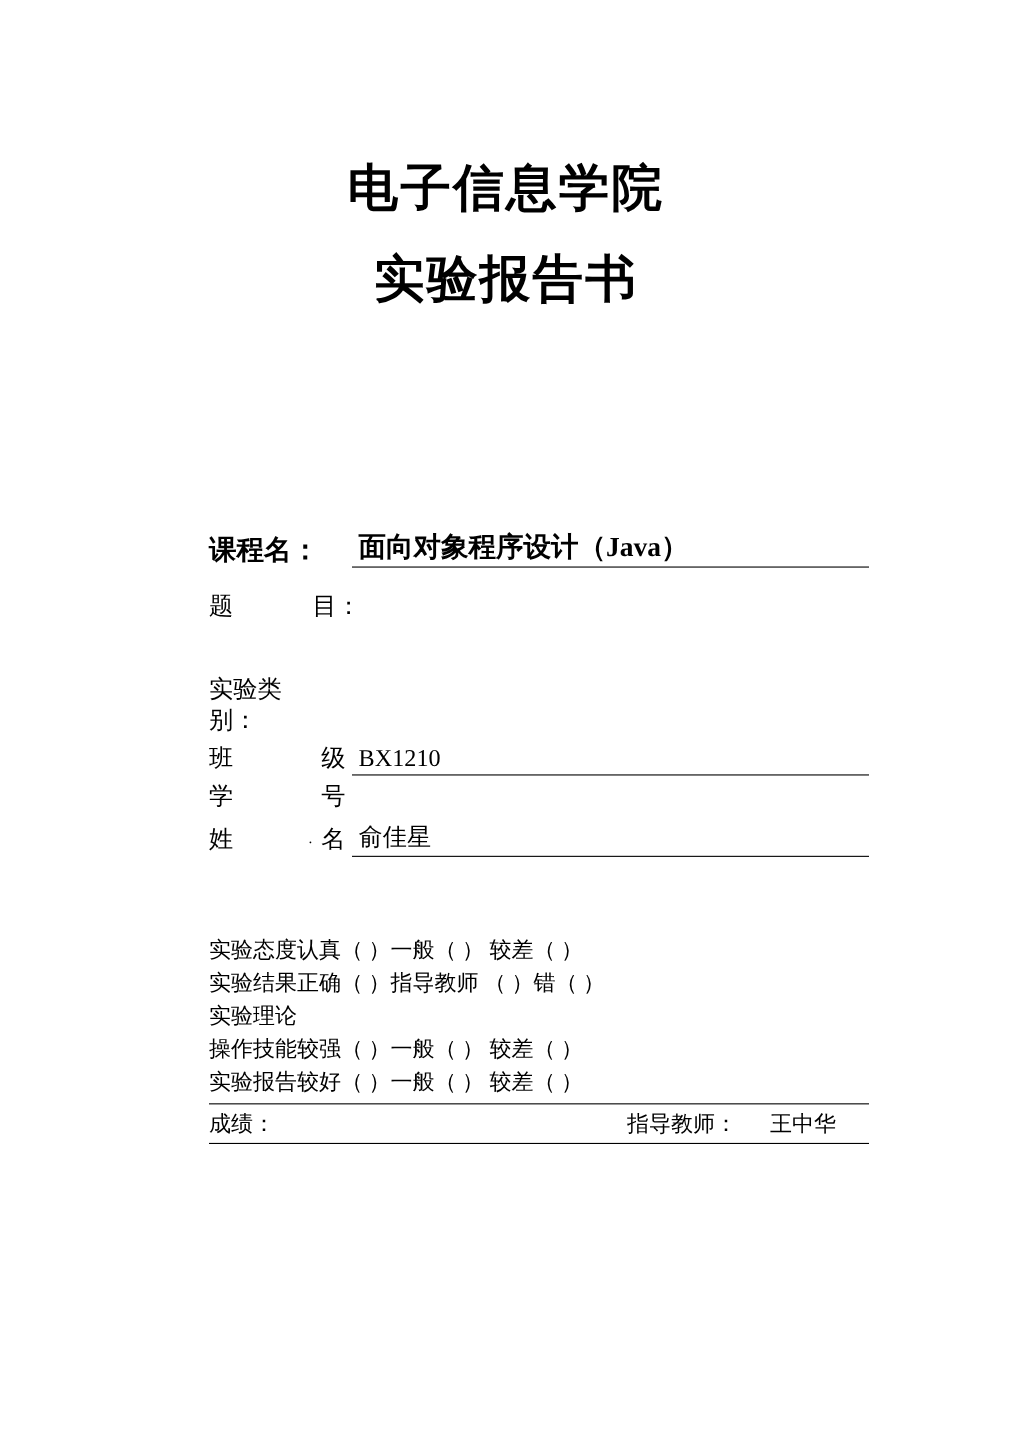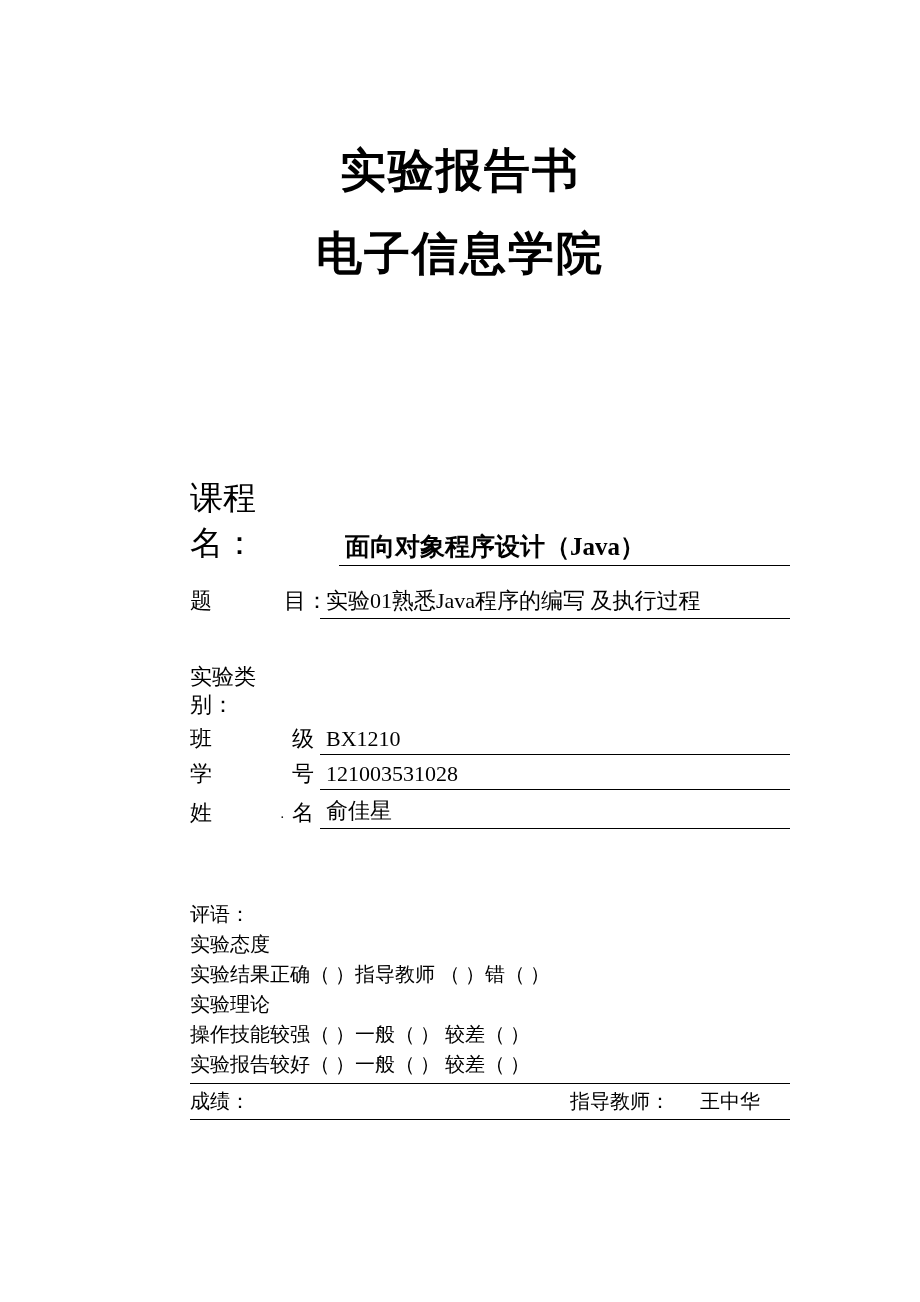--- a/index.html
+++ b/index.html
@@ -27,36 +27,36 @@
     .info-block {
       margin-left: 80px;
       margin-right: 20px;
     }
     .info-row {
       display: flex;
       align-items: flex-end;
       margin-bottom: 6px;
     }
     .info-label {
-      font-size: 33px;
-      font-weight: normal;
+      font-size: 25px;
+      font-weight: bold;
       width: 130px;
       flex-shrink: 0;
       display: flex;
       justify-content: space-between;
       padding-right: 10px;
     }
     .info-value {
       font-size: 25px;
       border-bottom: 1px solid #000;
       flex: 1;
       padding: 4px 6px 2px 6px;
       min-height: 32px;
     }
-    .info-value.bold { font-weight: bold; margin-left: 19px; }
+    .info-value.bold { font-weight: bold; }
     .small-rows {
       margin-top: 4px;
     }
     .small-row {
       display: flex;
       align-items: flex-end;
       margin-bottom: 4px;
     }
     .small-label {
       font-size: 22px;
@@ -116,39 +116,38 @@
       flex-direction: column;
       justify-content: center;
       line-height: 1.3;
     }
   </style>
 </head>
 <body>
 
 <div class="page">
   <div class="title-block">
+    <div class="title-line">电子信息学院</div>
     <div class="title-line">实验报告书</div>
-    <div class="title-line">电子信息学院</div>
   </div>
 
   <div class="info-block">
     <div class="info-row">
       <div class="info-label">课程名：</div>
       <div class="info-value bold">面向对象程序设计（Java）</div>
     </div>
 
     <div class="small-rows">
       <div class="small-row" style="align-items:center;">
         <div class="small-label two-line-label" style="height:60px;">
           <div style="display:flex;">
               <span class="c1">题</span>
               <span class="c2">目：</span>
             </div>
         </div>
-        <div class="small-value">实验01熟悉Java程序的编写  及执行过程</div>
       </div>
 
       <div class="small-row" style="align-items:center;margin-top:31px;">
         <div class="small-label two-line-label">
           <span>实验类</span>
           <span>别：</span>
         </div>
       </div>
 
       <div class="small-row">
@@ -157,42 +156,38 @@
           <span class="c2">级</span>
         </div>
         <div class="small-value">BX1210</div>
       </div>
 
       <div class="small-row">
         <div class="small-label">
           <span class="c1">学</span>
           <span class="c2">号</span>
         </div>
-        <div class="small-value">121003531028</div>
       </div>
 
       <div class="small-row">
         <div class="small-label">
           <span class="c1">姓</span>
           <span style="align-self:center;font-size:14px;">.</span>
           <span class="c2">名</span>
         </div>
         <div class="small-value">俞佳星</div>
       </div>
     </div>
   </div>
 
   <div class="eval-block">
-    <div class="eval-row">
-      <div class="eval-label">评语：</div>
-      <div class="eval-content"></div>
-    </div>
     <div id="eval-rows">
         <div class="eval-row">
           <div class="eval-label" style="overflow: hidden; white-space: nowrap;">实验态度：</div>
+          <div class="eval-content">认真（    ）一般（      ）  较差（    ）</div>
         </div>
         <div class="eval-row">
           <div class="eval-label" style="overflow: hidden; white-space: nowrap;">实验结果：</div>
           <div class="eval-content">正确（    ）指导教师  （    ）错（      ）</div>
         </div>
         <div class="eval-row">
           <div class="eval-label" style="overflow: hidden; white-space: nowrap;">实验理论：</div>
         </div>
         <div class="eval-row">
           <div class="eval-label" style="overflow: hidden; white-space: nowrap;">操作技能：</div>

